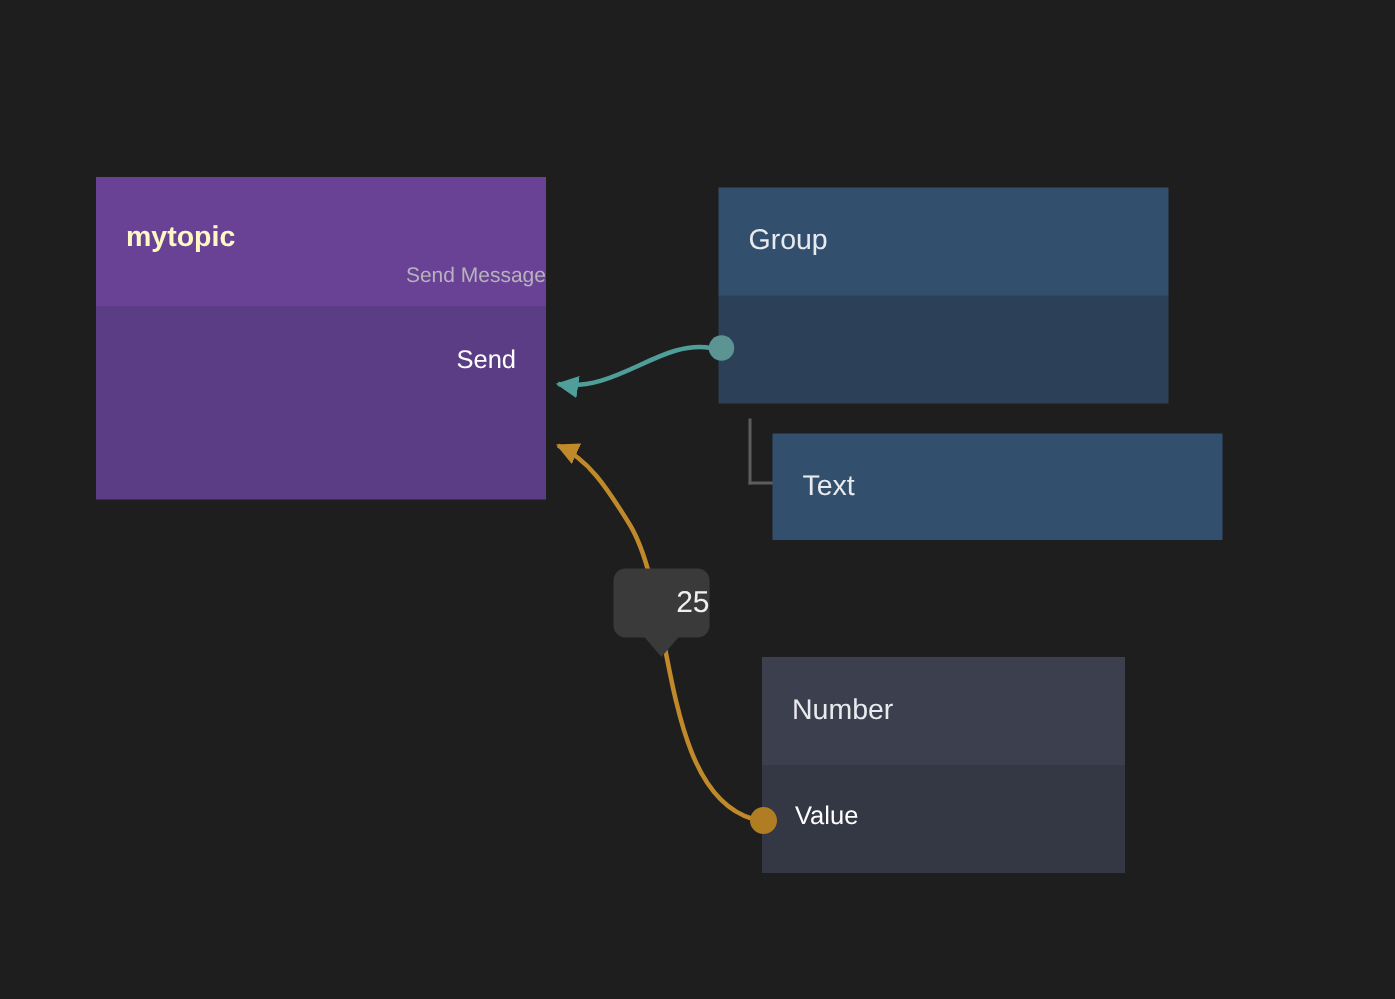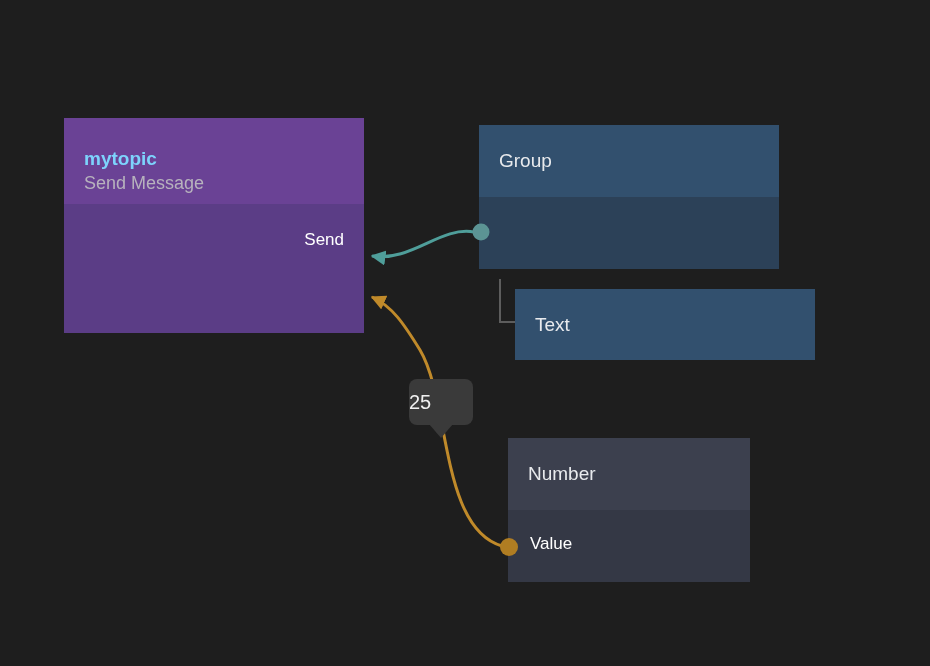--- a/index.html
+++ b/index.html
@@ -26,32 +26,33 @@
     display: flex;
     flex-direction: column;
     justify-content: center;
   }
   .node-body {
     box-sizing: border-box;
     width: 100%;
     border-radius: 28px;
   }
   .node-title {
-    color: #7dd3fc;
+    color: #fef9c3;
     font-size: 19px;
     font-weight: bold;
     line-height: 24px;
     white-space: nowrap;
   }
   .node-subtitle {
     color: #b7b2bd;
-    font-size: 18px;
+    font-size: 14px;
     font-weight: normal;
     line-height: 24px;
     white-space: nowrap;
+    text-align: right;
   }
   .node-title-plain {
     color: #e8eaed;
     font-size: 19px;
     font-weight: normal;
     line-height: 24px;
     white-space: nowrap;
   }
   .port-row {
     position: relative;
@@ -157,21 +158,21 @@
   #value-badge {
     position: absolute;
     left: 409px;
     top: 379px;
     width: 64px;
     height: 46px;
     background: #3a3a3a;
     border-radius: 8px;
     display: flex;
     align-items: center;
-    justify-content: flex-start;
+    justify-content: flex-end;
     color: #f0f0f0;
     font-size: 20px;
   }
   #value-badge-tail {
     position: absolute;
     left: 429px;
     top: 424px;
     width: 0;
     height: 0;
     border-left: 12px solid transparent;

